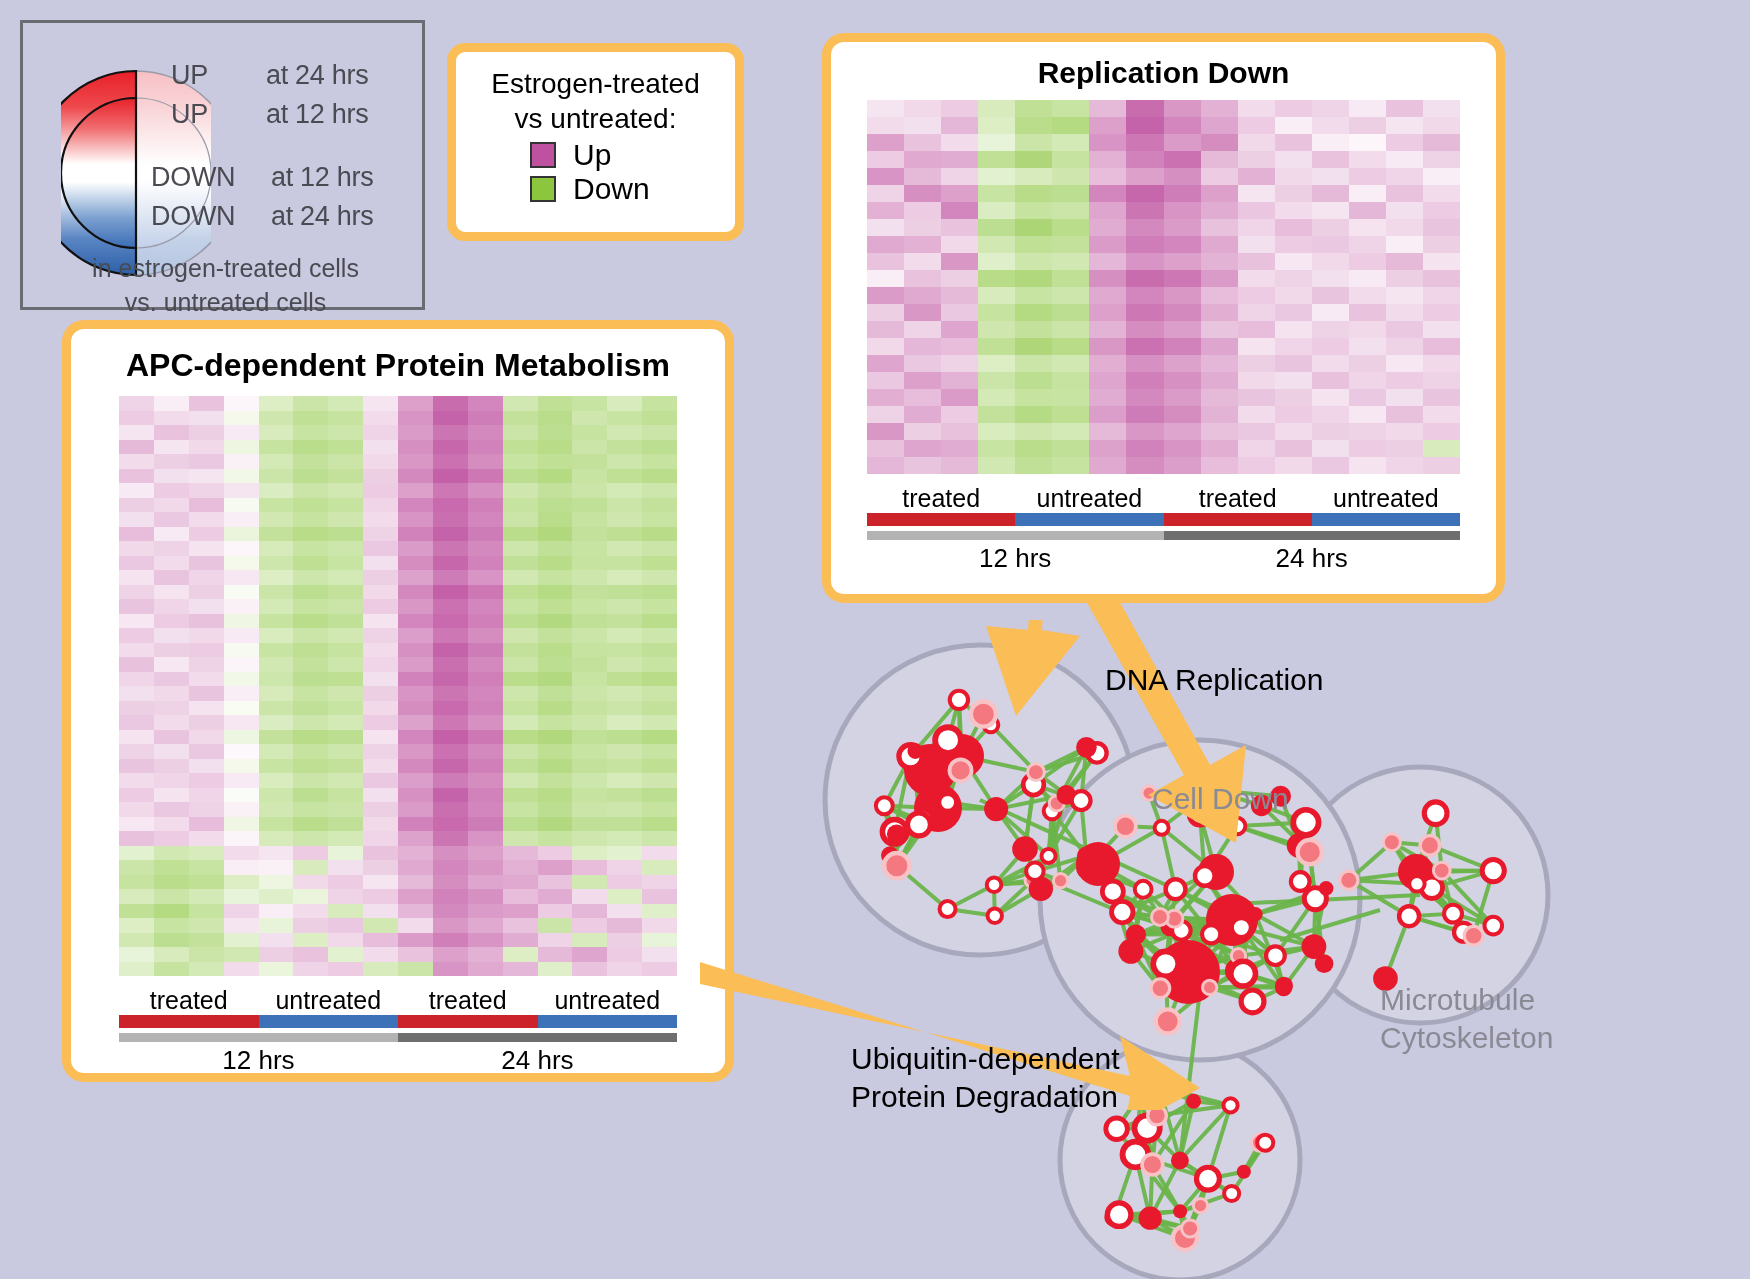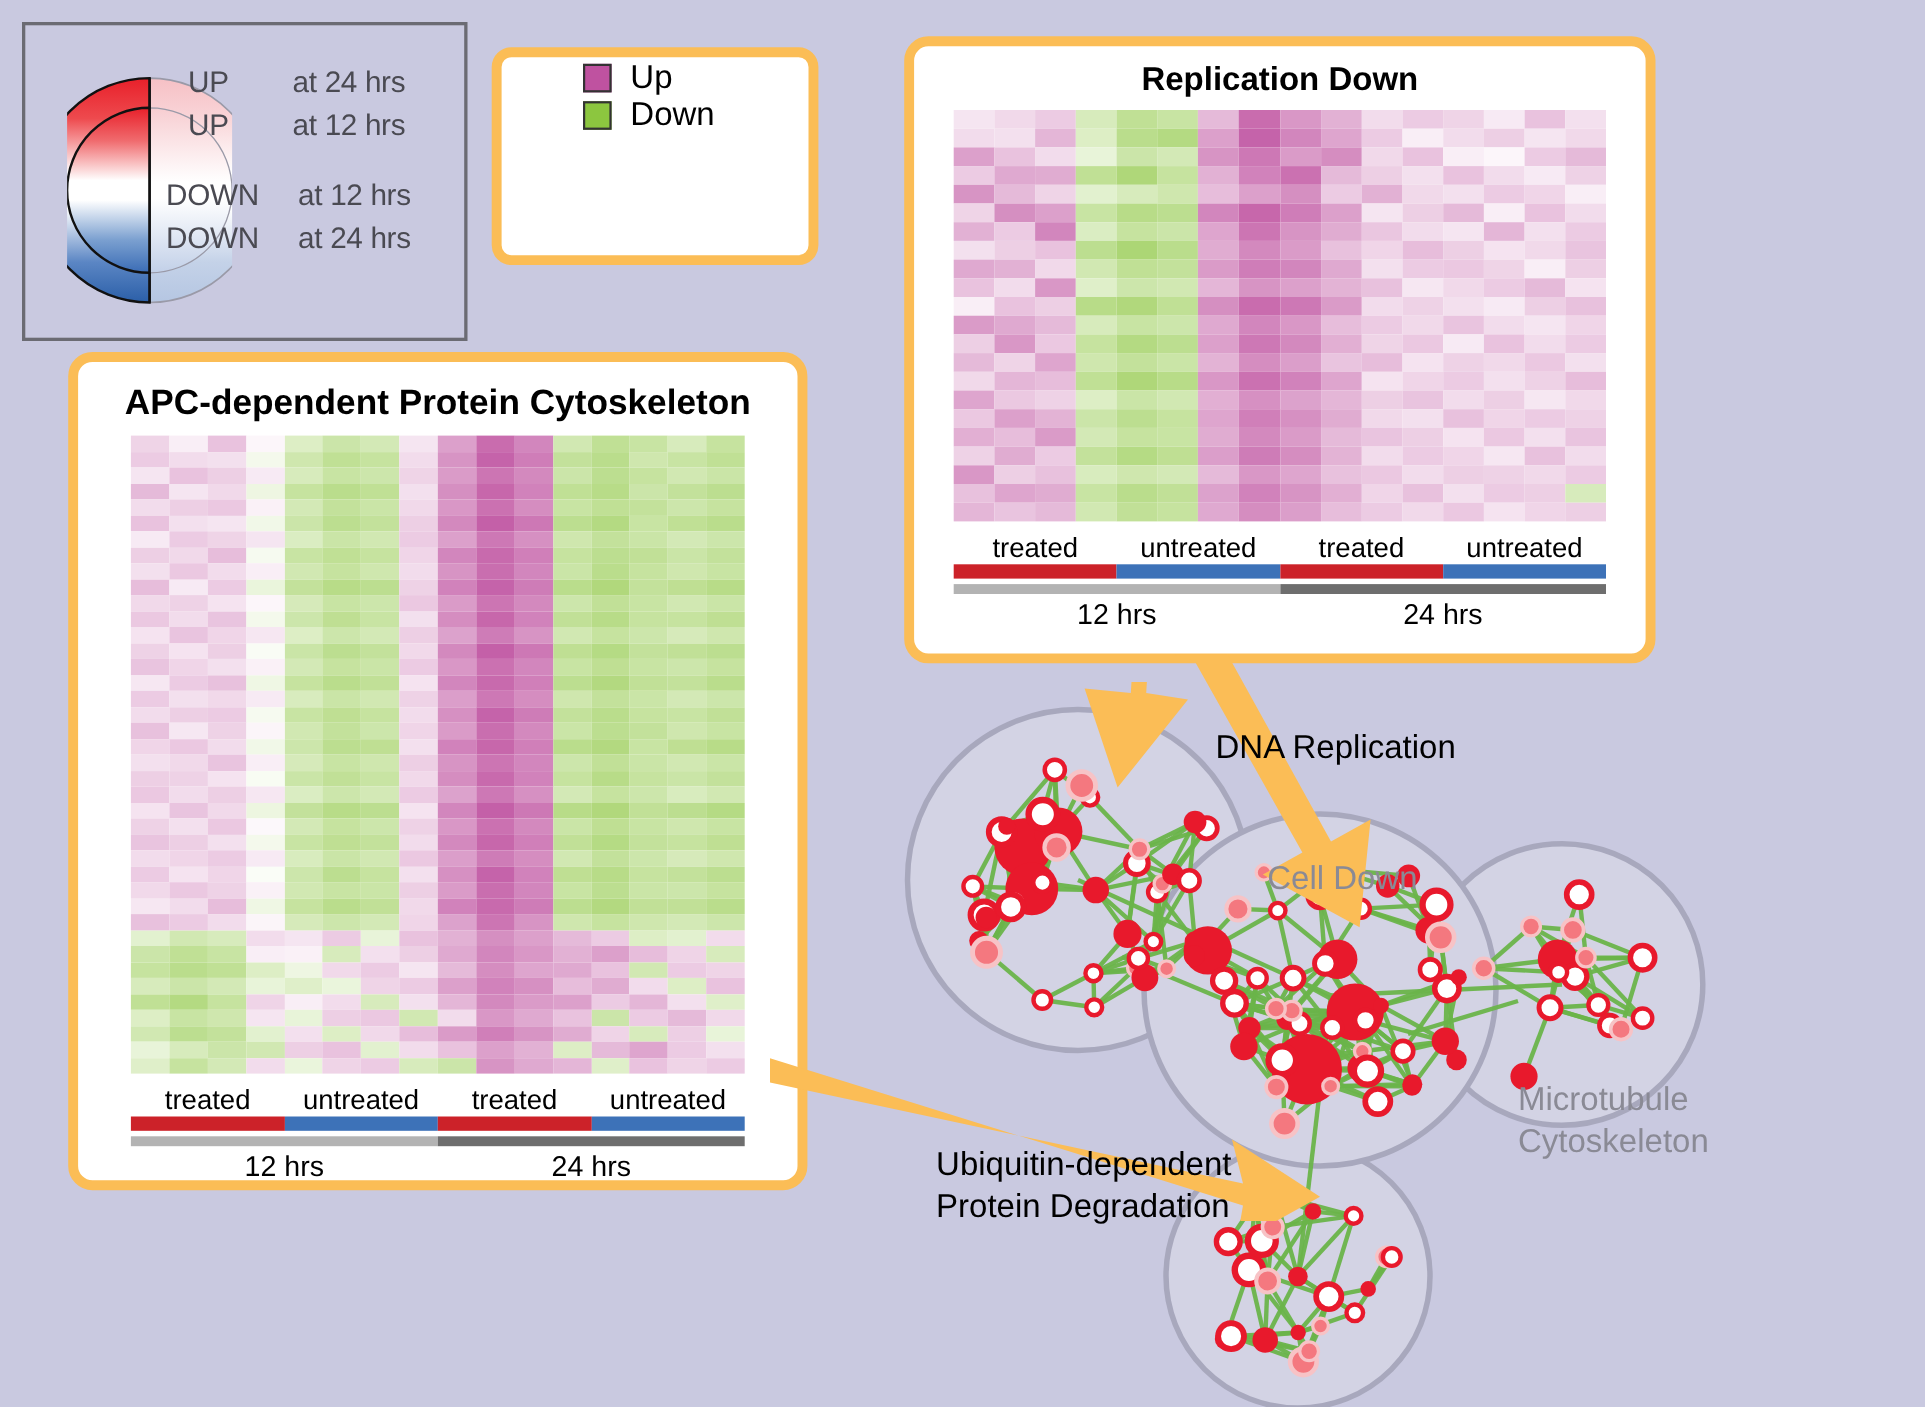--- a/index.html
+++ b/index.html
@@ -123,23 +123,31 @@
 
   <div class="abs key-text" style="left:148px;top:37px;">UP</div>
   <div class="abs key-text" style="left:243px;top:37px;">at 24 hrs</div>
   <div class="abs key-text" style="left:148px;top:76px;">UP</div>
   <div class="abs key-text" style="left:243px;top:76px;">at 12 hrs</div>
   <div class="abs key-text" style="left:128px;top:139px;">DOWN</div>
   <div class="abs key-text" style="left:248px;top:139px;">at 12 hrs</div>
   <div class="abs key-text" style="left:128px;top:178px;">DOWN</div>
   <div class="abs key-text" style="left:248px;top:178px;">at 24 hrs</div>
 
+  <div class="abs" id="key-footer">
+    <div>in estrogen-treated cells</div>
+    <div>vs. untreated cells</div>
+  </div>
 </div>
 
 <div class="abs" id="legend-box">
+  <div id="legend-title">
+    <div>Estrogen-treated</div>
+    <div>vs untreated:</div>
+  </div>
   <div class="legend-row">
     <span class="swatch" id="sw-up" style="background: rgb(191, 82, 160);"></span>
     <span class="legend-label">Up</span>
   </div>
   <div class="legend-row">
     <span class="swatch" id="sw-down" style="background: rgb(140, 198, 63);"></span>
     <span class="legend-label">Down</span>
   </div>
 </div>
 
@@ -561,21 +569,21 @@
         <div style="background: rgb(110, 110, 110);"></div>
       </div>
     <div class="time-labels" id="rep-time-labels">
         <div>12 hrs</div>
         <div>24 hrs</div>
       </div>
   </div>
 </div>
 
 <div class="abs panel" id="panel-apc">
-  <div class="panel-title">APC-dependent Protein Cytoskeleton</div>
+  <div class="panel-title">APC-dependent Protein Metabolism</div>
   <div id="hm-apc" class="hm" style="margin:12px 48px 0 48px;">
       <div class="hm-row" style="height: 14.5px;">
         <div class="hm-cell" style="background: rgb(239, 212, 231);"></div>
         <div class="hm-cell" style="background: rgb(249, 238, 246);"></div>
         <div class="hm-cell" style="background: rgb(233, 194, 222);"></div>
         <div class="hm-cell" style="background: rgb(252, 246, 250);"></div>
         <div class="hm-cell" style="background: rgb(221, 238, 197);"></div>
         <div class="hm-cell" style="background: rgb(203, 229, 169);"></div>
         <div class="hm-cell" style="background: rgb(211, 233, 182);"></div>
         <div class="hm-cell" style="background: rgb(245, 229, 241);"></div>

